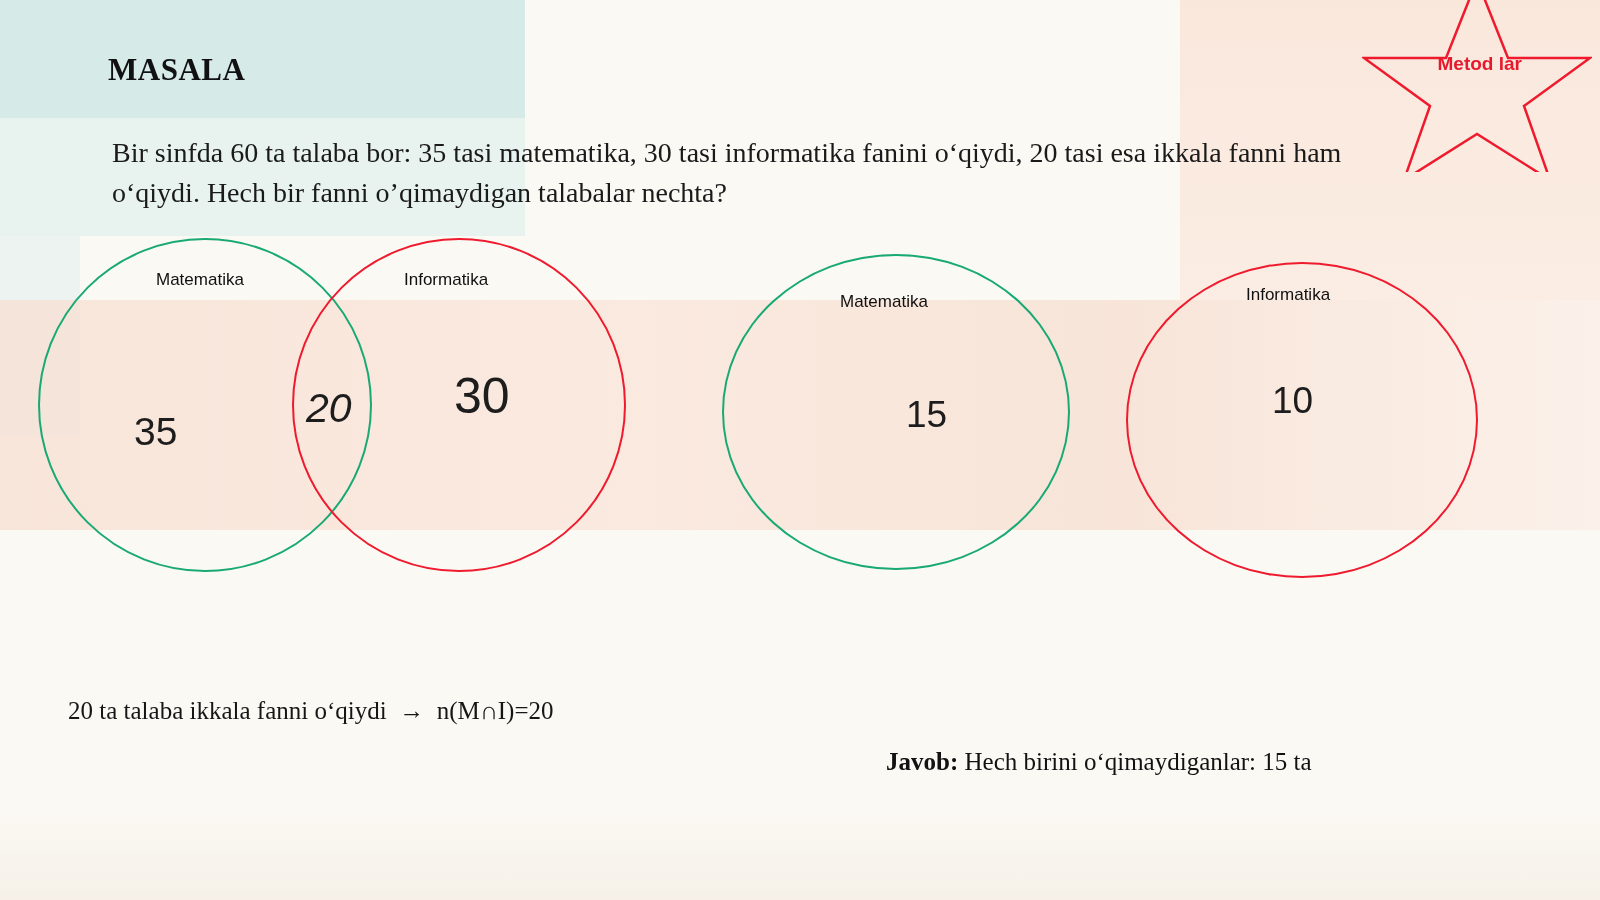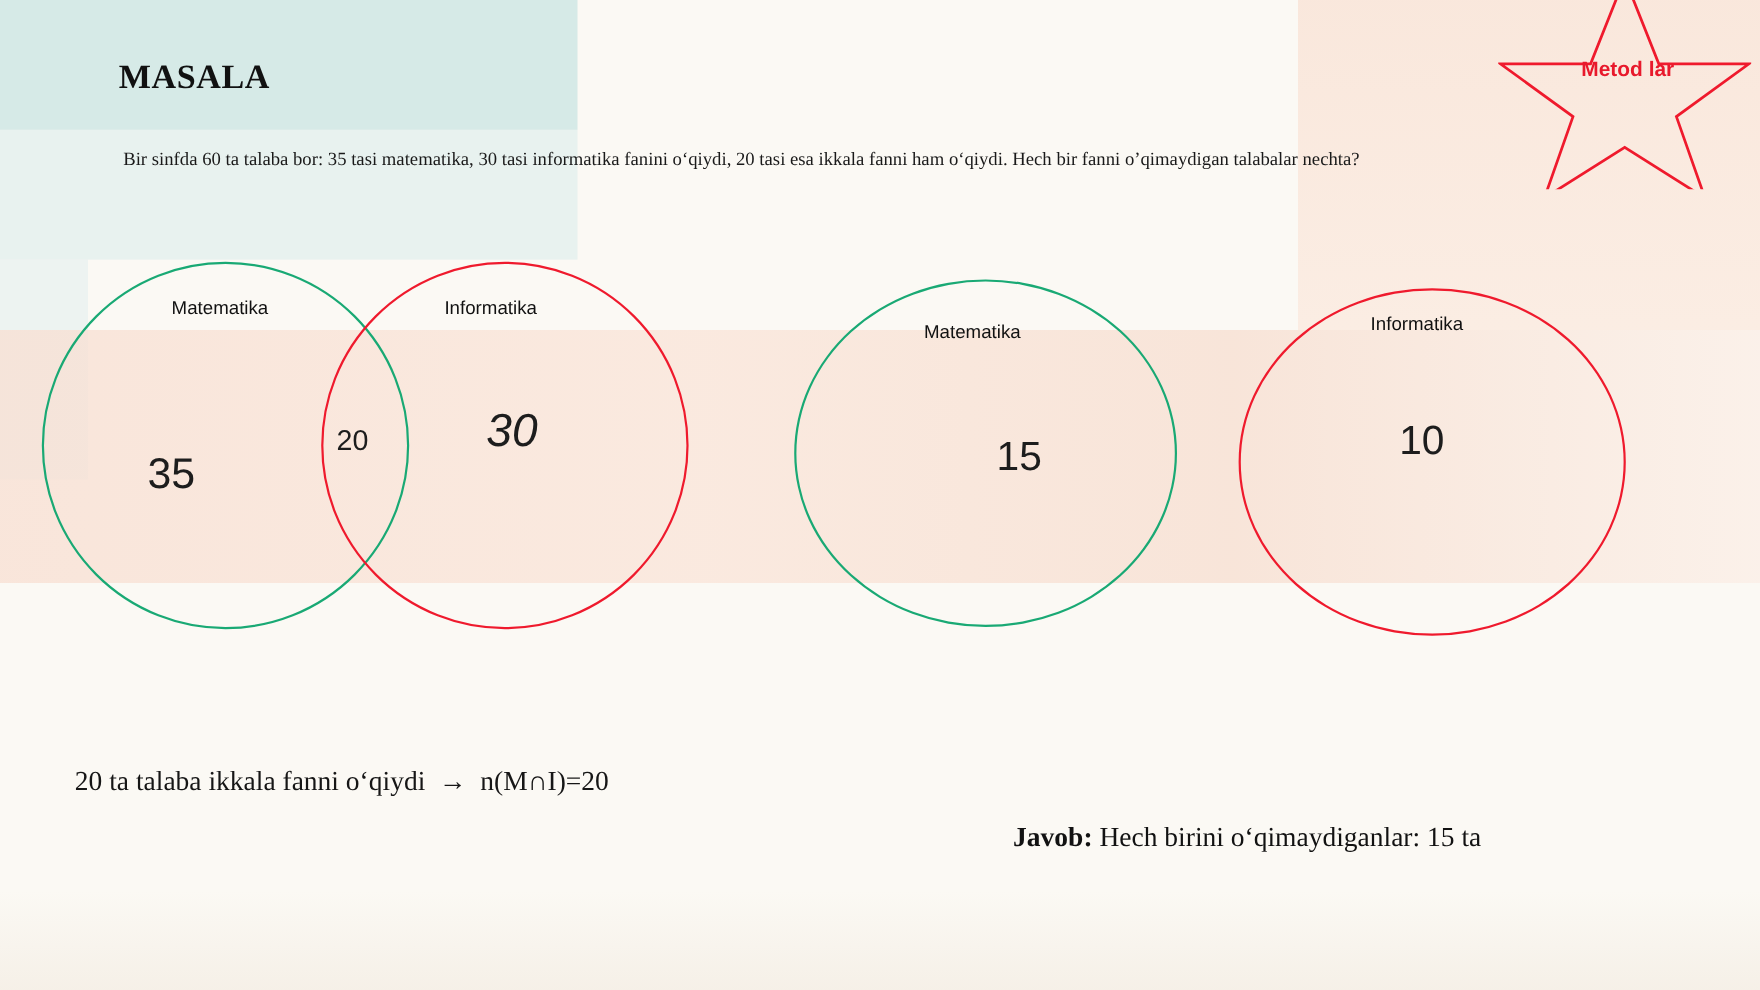--- a/index.html
+++ b/index.html
@@ -74,21 +74,21 @@
     font-weight: bold;
     letter-spacing: 0.5px;
     color: #111;
   }
 
   .problem-text {
     position: absolute;
     left: 112px;
     top: 133px;
     width: 1300px;
-    font-size: 17px;
+    font-size: 28px;
     line-height: 1.42;
     color: #1a1a1a;
   }
 
   
   .star-badge {
     position: absolute;
     right: 8px;
     top: -28px;
     width: 230px;
@@ -144,41 +144,40 @@
   .lbl-3 { left: 840px;  top: 62px; }
   .lbl-4 { left: 1246px; top: 55px; }
 
   .num {
     position: absolute;
     font-family: "Liberation Sans", sans-serif;
     color: #1d1d1d;
     white-space: nowrap;
   }
   .n-35 { left: 134px;  top: 135px; font-size: 39px; margin-top: 45px; }
-  .n-20 { left: 306px;  top: 155px; font-size: 26px; }
-  .n-30 { left: 442px;  top: 137px; font-size: 42px; font-style: italic; }
+  .n-20 { left: 306px;  top: 155px; font-size: 41px; font-style: italic; }
+  .n-30 { left: 454px;  top: 137px; font-size: 50px; }
   .n-15 { left: 870px;  top: 164px; font-size: 37px; margin-left: 36px; }
   .n-10 { left: 1272px; top: 150px; font-size: 37px; }
 
   .solution {
     position: absolute;
     left: 68px;
     top: 620px;
     font-size: 25px;
     line-height: 1.46;
     color: #161616;
     white-space: pre;
   }
   .answer {
     position: absolute;
     left: 886px;
     top: 748px;
     font-size: 25px;
     color: #121212;
-    margin-left: 35px;
   }
   .answer b { font-weight: bold; }
 </style>
 </head>
 <body>
 
 <div class="slide">
 
   <div class="wash-teal"></div>
   <div class="wash-teal2"></div>

